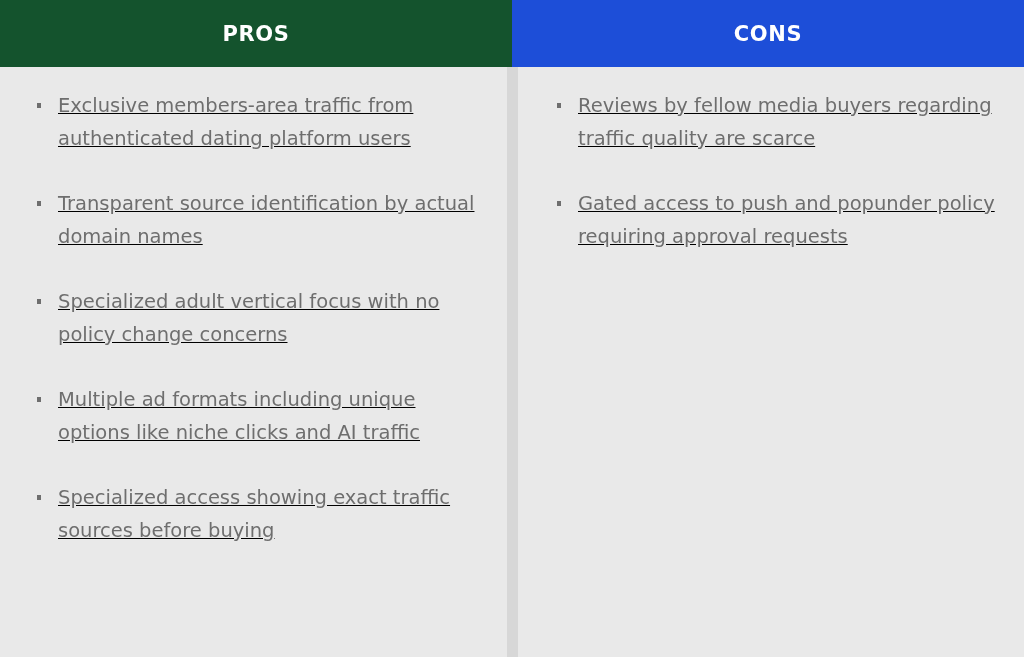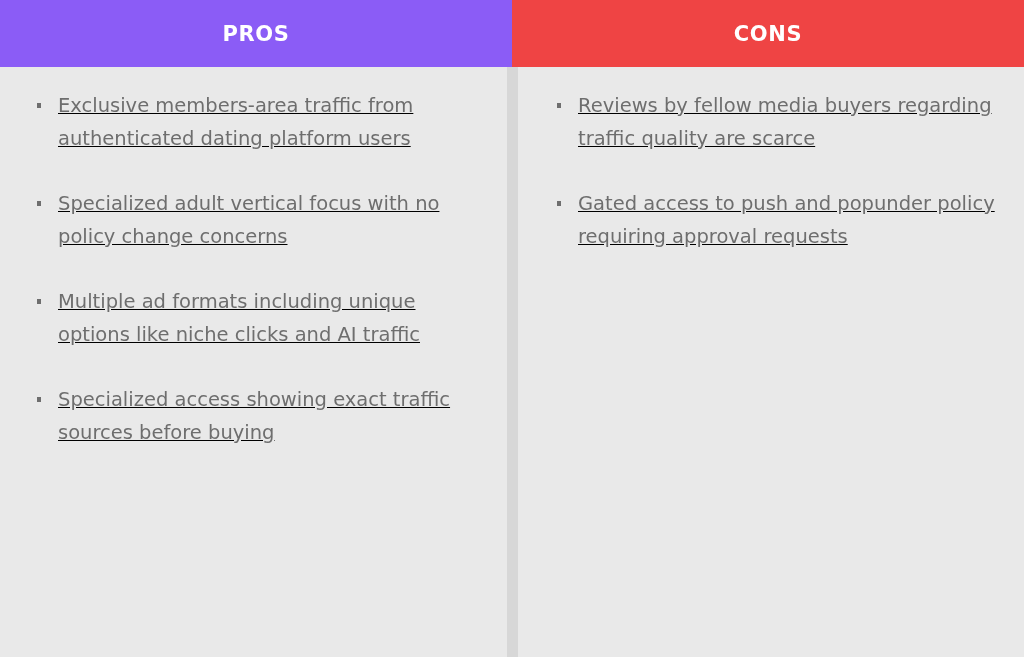--- a/index.html
+++ b/index.html
@@ -31,24 +31,24 @@
     display: flex;
     align-items: center;
     justify-content: center;
     color: #ffffff;
     font-size: 21px;
     font-weight: bold;
     letter-spacing: 0.6px;
     font-family: "DejaVu Sans", sans-serif;
   }
   .header-pros {
-    background: #8b5cf6;
+    background: #14532d;
   }
   .header-cons {
-    background: #ef4444;
+    background: #1d4ed8;
   }
   .body-row {
     display: flex;
     width: 100%;
     flex: 1 1 auto;
     position: relative;
     text-decoration: underline;
   }
   .column {
     flex: 1 1 50%;
@@ -118,20 +118,24 @@
   <div class="body-row">
 
     <div class="column column-pros">
       <ul class="list">
         <li>
           <span class="bullet"></span>
           <span class="item-text">Exclusive members-area traffic from authenticated dating platform users</span>
         </li>
         <li>
           <span class="bullet"></span>
+          <span class="item-text">Transparent source identification by actual domain names</span>
+        </li>
+        <li>
+          <span class="bullet"></span>
           <span class="item-text">Specialized adult vertical focus with no policy change concerns</span>
         </li>
         <li>
           <span class="bullet"></span>
           <span class="item-text">Multiple ad formats including unique options like niche clicks and AI traffic</span>
         </li>
         <li>
           <span class="bullet"></span>
           <span class="item-text">Specialized access showing exact traffic sources before buying</span>
         </li>

